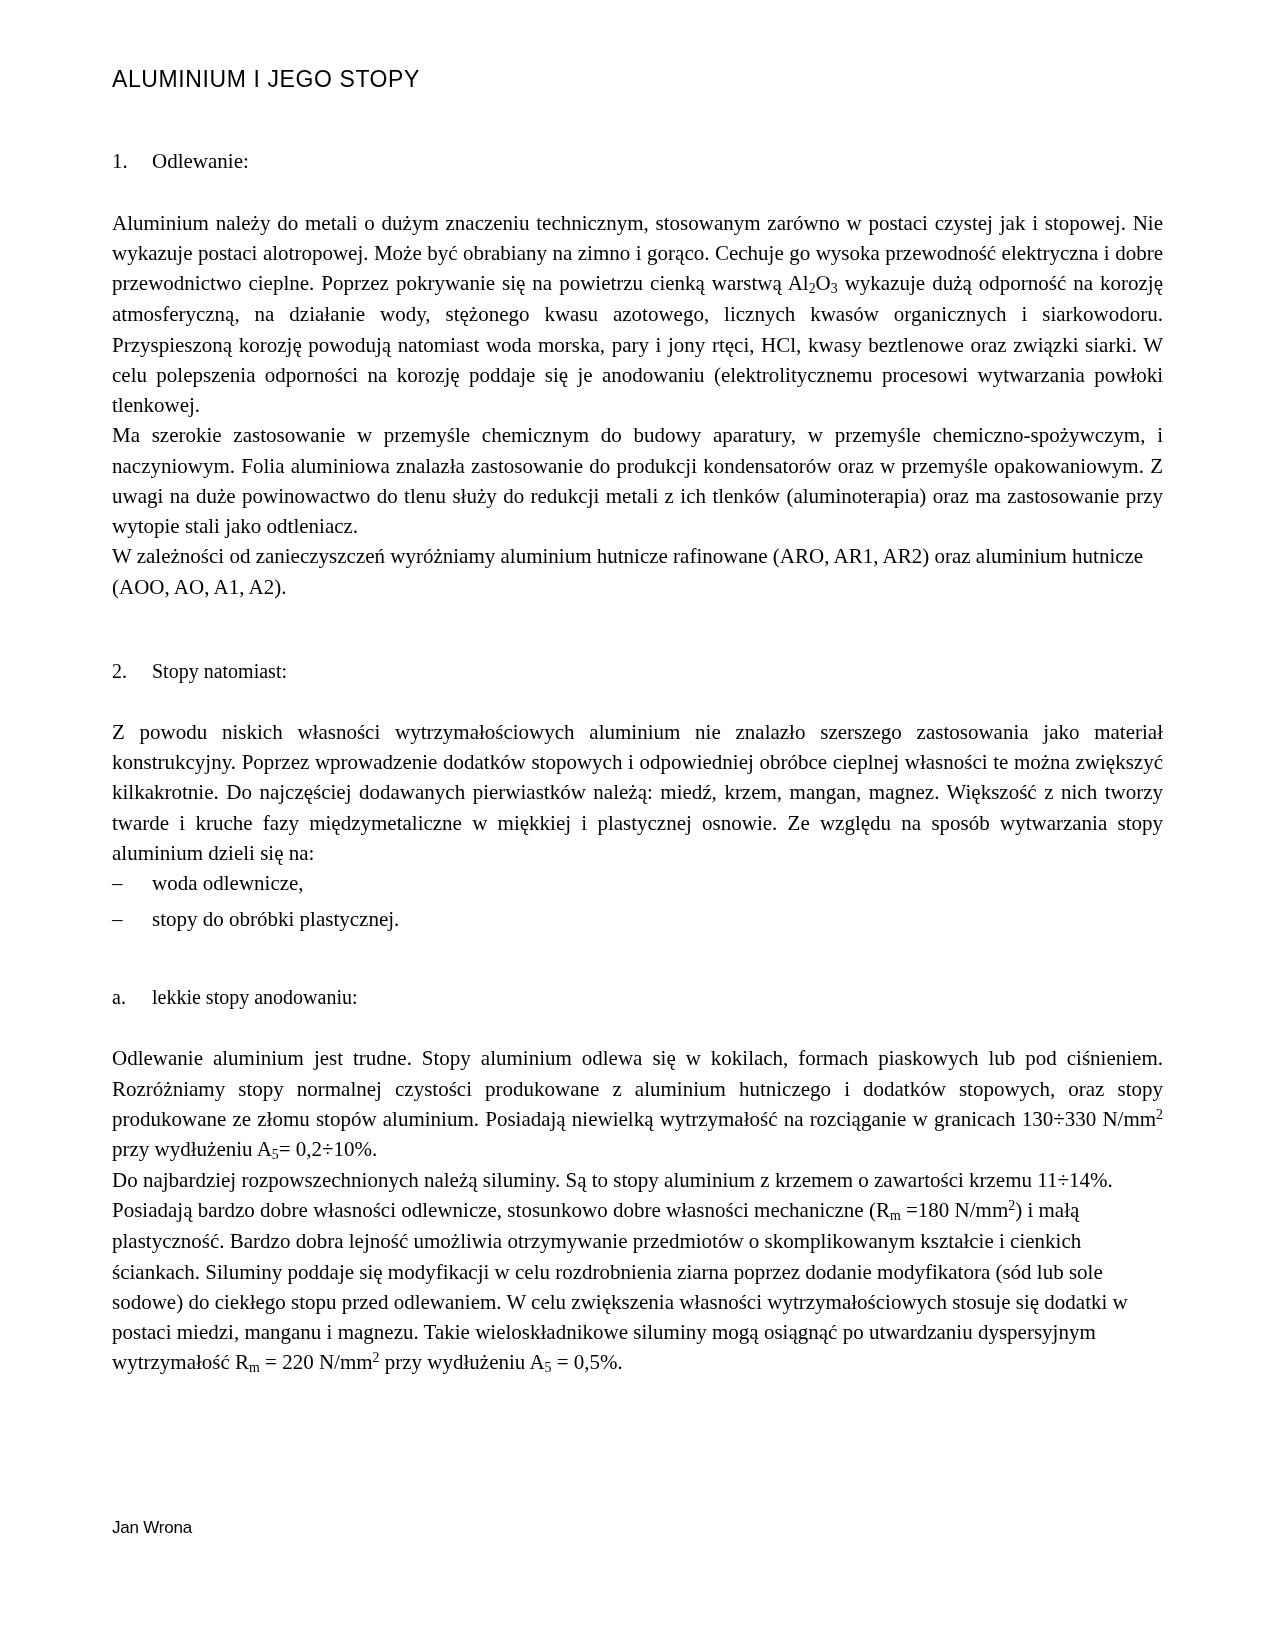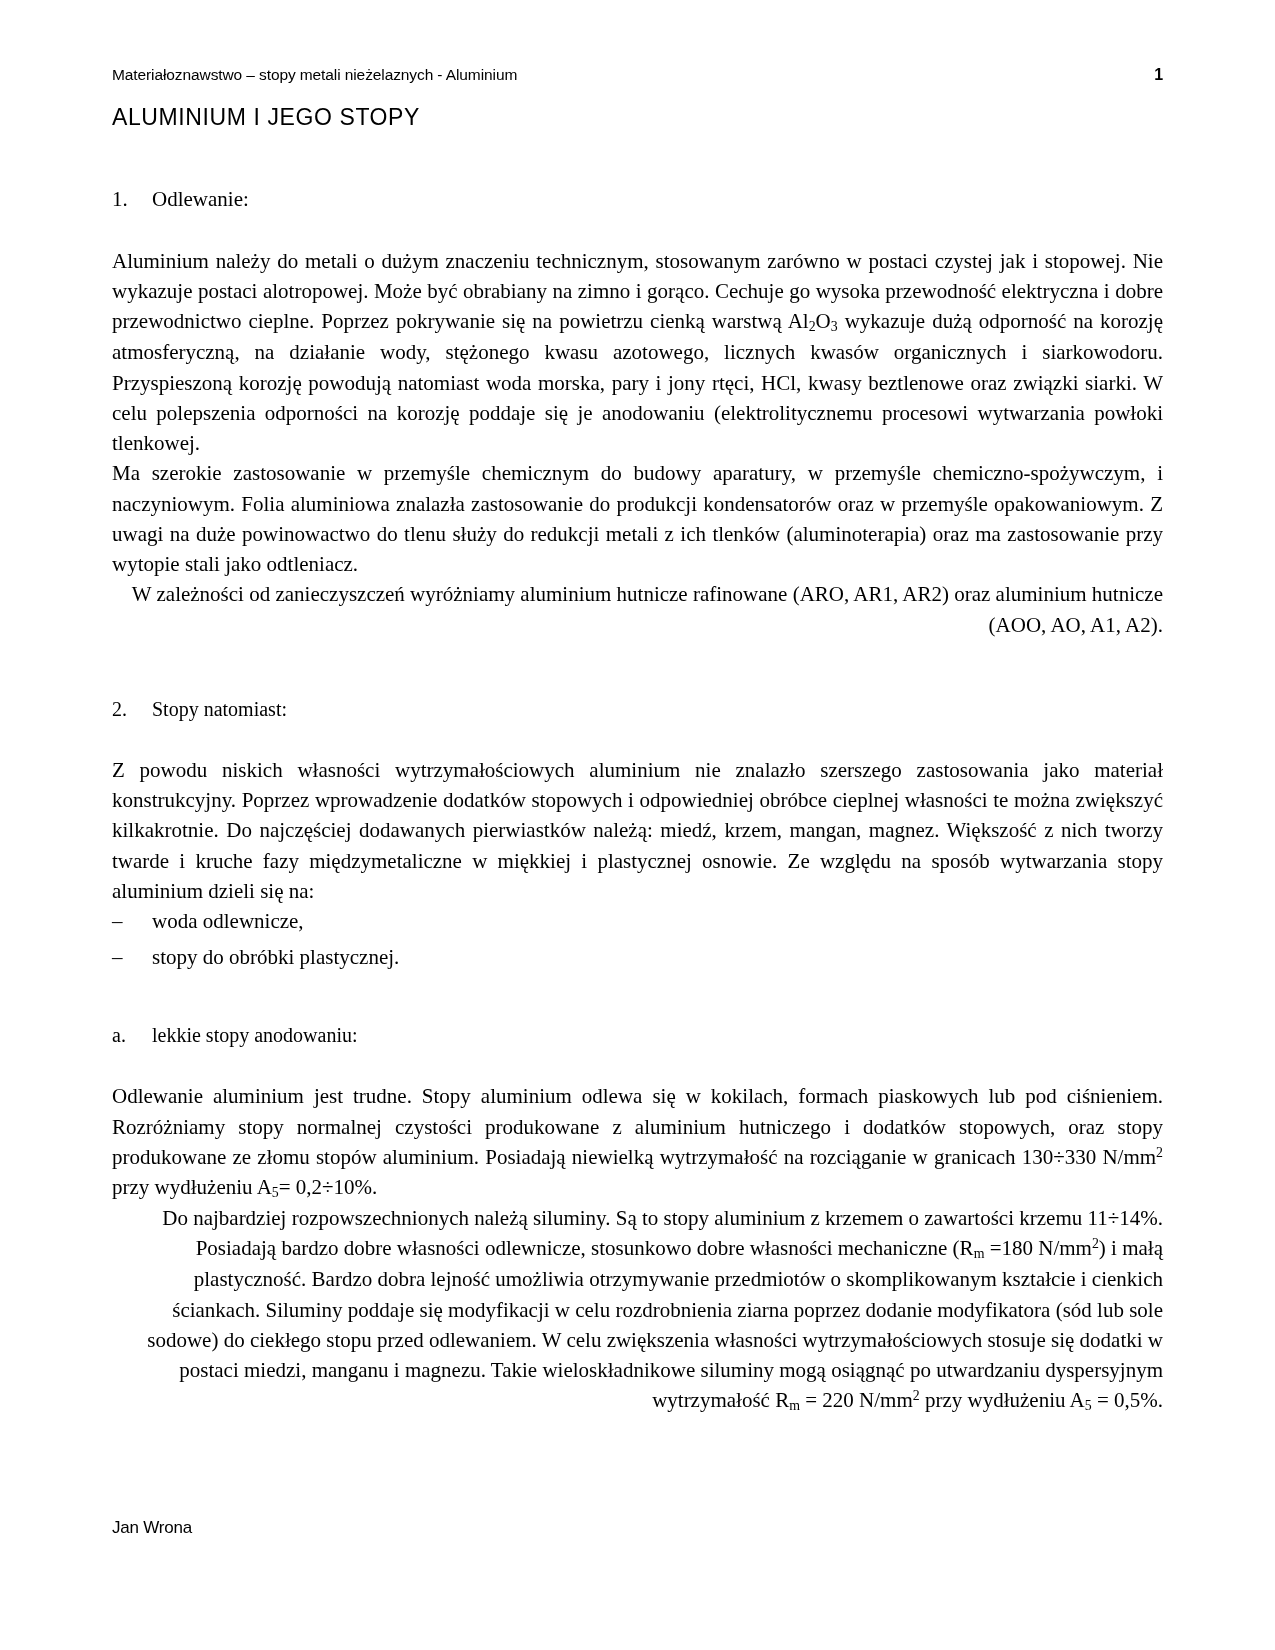--- a/index.html
+++ b/index.html
@@ -58,21 +58,21 @@
 
   
   p.body {
     font-size: 21px;
     line-height: 1.44;
     margin: 0;
     text-align: justify;
     text-justify: inter-word;
   }
   p.body.flow { text-align: justify; }
-  p.body.noj { text-align: right; }
+  p.body.noj { text-align: left; }
   .gap-lg { height: 46px; }
   .gap-xl { height: 58px; }
 
   
   ul.dash-list {
     list-style: none;
     margin: 0;
     padding: 0;
     font-size: 21px;
     line-height: 1.44;
@@ -99,24 +99,20 @@
     font-size: 17px;
     letter-spacing: -0.2px;
     margin-top: 48px;
   }
 </style>
 </head>
 <body>
 
 <div class="page">
 
-  <div class="running-head">
-    <span class="head-title">Materiałoznawstwo – stopy metali nieżelaznych - Aluminium</span>
-    <span class="page-num">1</span>
-  </div>
 
   <h1 class="doc-title">ALUMINIUM I JEGO STOPY</h1>
 
   <div class="section-heading">
     <span class="marker">1.</span>
     <span class="heading-text">Odlewanie:</span>
   </div>
 
   <p class="body flow"><span>Aluminium należy do metali o dużym znaczeniu technicznym, stosowanym zarówno w postaci czystej jak i stopowej. Nie wykazuje postaci alotropowej. Może być obrabiany na zimno i gorąco. Cechuje go wysoka przewodność elektryczna i dobre przewodnictwo cieplne. Poprzez pokrywanie się na powietrzu cienką warstwą</span> <span><span>Al</span><sub>2</sub><span>O</span><sub>3</sub></span> <span>wykazuje dużą odporność na korozję atmosferyczną, na działanie wody, stężonego kwasu azotowego, licznych kwasów organicznych i siarkowodoru. Przyspieszoną korozję powodują natomiast woda morska, pary i jony rtęci, HCl, kwasy beztlenowe oraz związki siarki. W celu polepszenia odporności na korozję poddaje się je anodowaniu (elektrolitycznemu procesowi wytwarzania powłoki tlenkowej.</span></p>
 

